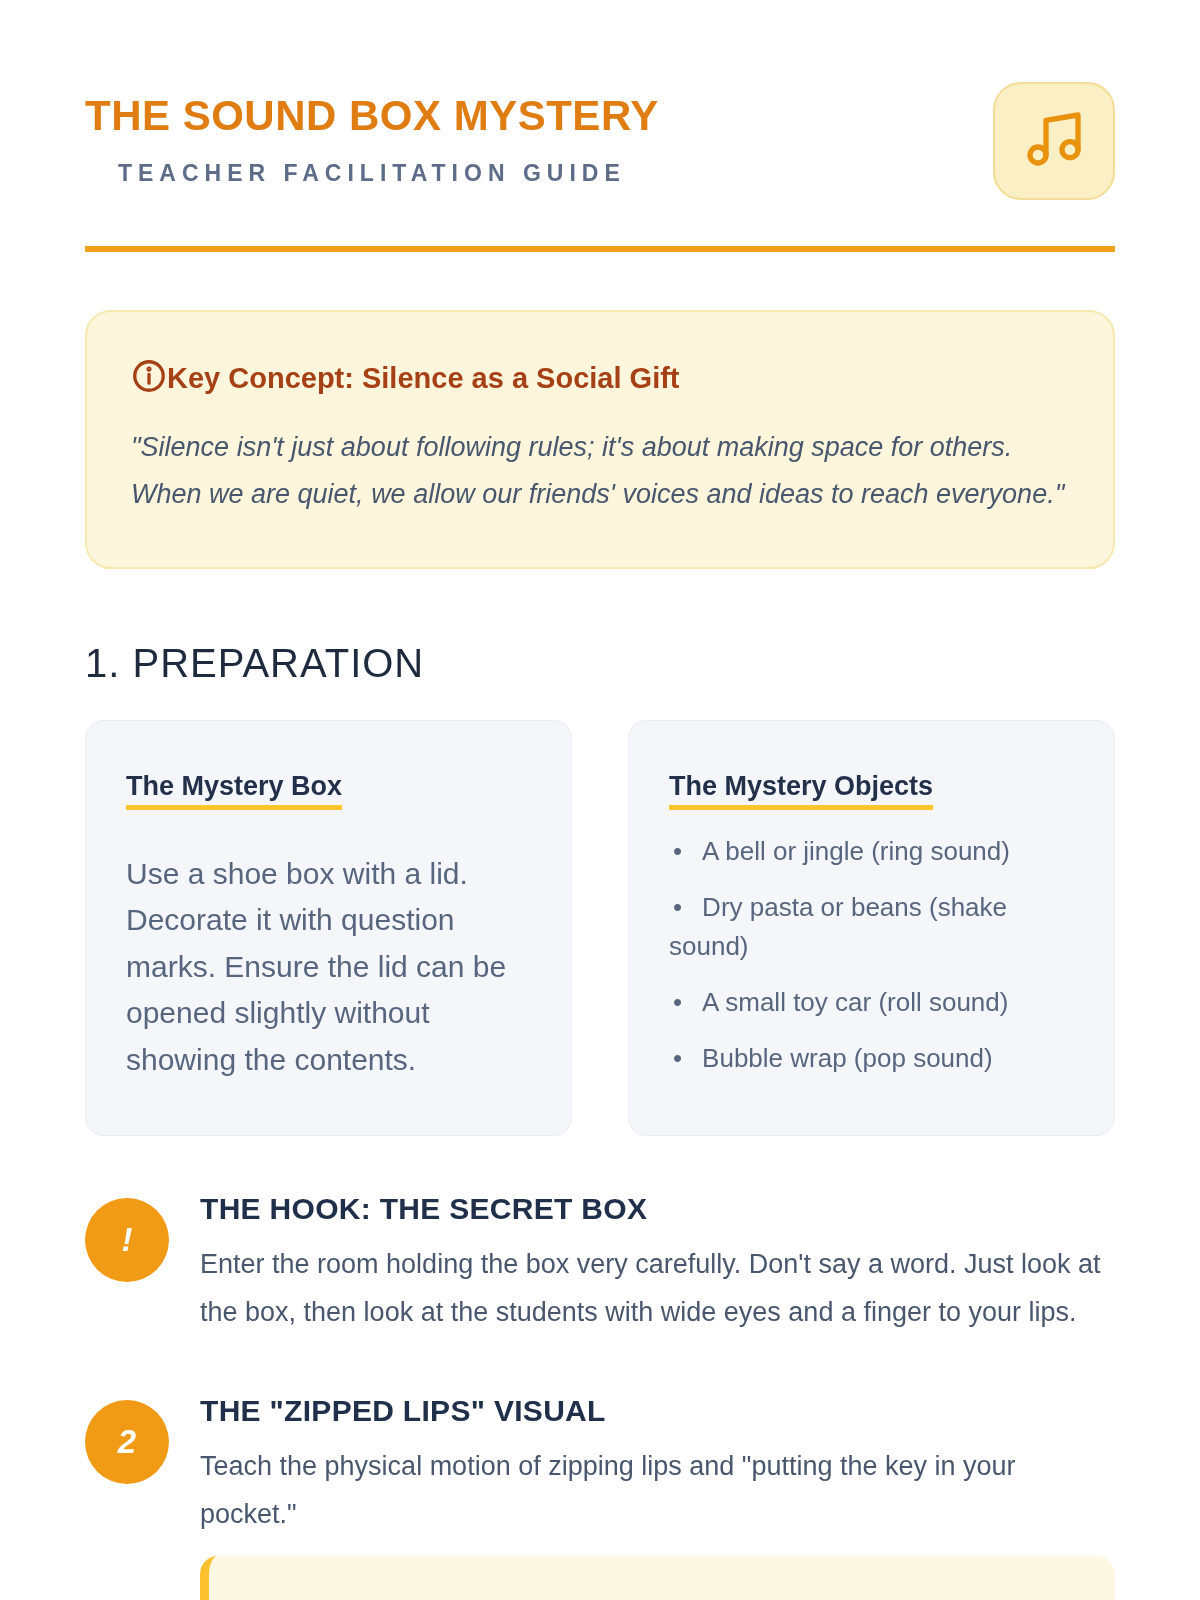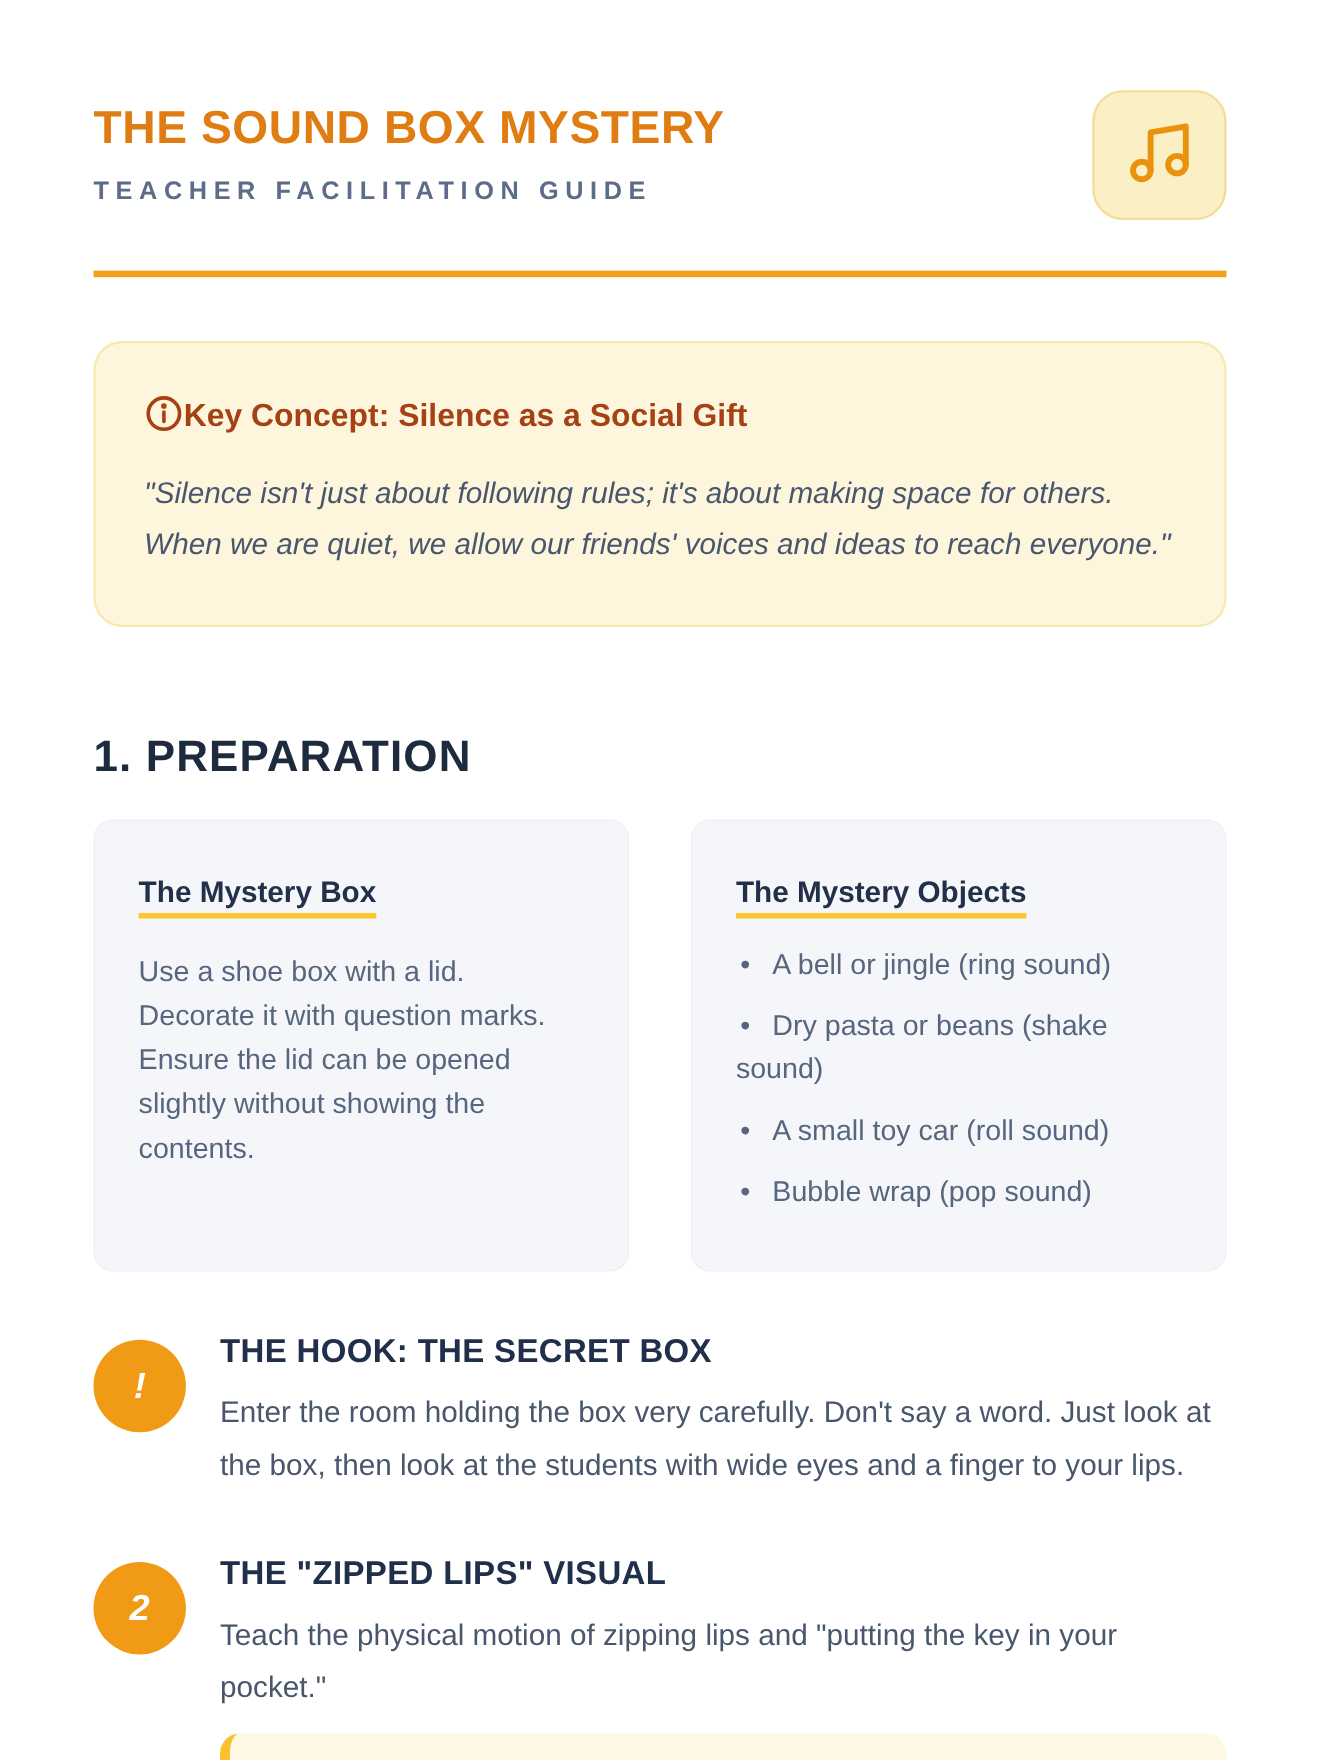--- a/index.html
+++ b/index.html
@@ -8,21 +8,21 @@
     height: 1600px;
     overflow: hidden;
     background: #ffffff;
     font-family: "Liberation Sans", sans-serif;
     color: #49576E;
     position: relative;
   }
   .page { padding: 82px 85px 0 85px; }
 
   
-  .header-row { display: flex; justify-content: space-between; align-items: flex-start; }
+  .header-row { display: flex; justify-content: space-between; align-items: flex-start; text-align: center; }
   .page-title {
     font-size: 42px; font-weight: 800; color: #E07D12;
     letter-spacing: 0.5px; margin-top: 10px;
   }
   .page-subtitle {
     margin-top: 20px; font-size: 23px; font-weight: 600;
     color: #5D6C88; letter-spacing: 6px;
   }
   .icon-box {
     width: 122px; height: 118px; flex-shrink: 0;
@@ -39,34 +39,34 @@
   }
   .key-title-row { display: flex; align-items: center; }
   .key-title { font-size: 29px; font-weight: 800; color: #A64015; }
   .key-quote {
     margin-top: 26px; font-style: italic; font-size: 27px;
     color: #49576E; line-height: 1.75; max-width: 950px;
   }
 
   
   .section-heading {
-    margin-top: 96px; font-size: 40px; font-weight: 700;
+    margin-top: 72px; font-size: 40px; font-weight: 400;
     color: #1E2A3E; letter-spacing: 1px;
   }
   .cards { display: grid; grid-template-columns: 1fr 1fr; gap: 56px; margin-top: 34px; }
   .card {
     background: #F4F6FA; border: 1px solid #E9EDF4; border-radius: 18px;
     padding: 50px 40px 52px 40px; min-height: 360px;
   }
   .card-title {
     display: inline-block; font-size: 27px; font-weight: 700; color: #22304A;
     text-decoration: underline; text-decoration-color: #FFC62B;
     text-decoration-thickness: 5px; text-underline-offset: 10px;
   }
-  .card-body { margin-top: 36px; font-size: 26px; color: #57667E; line-height: 1.55; }
+  .card-body { margin-top: 49px; font-size: 30px; color: #57667E; line-height: 1.55; }
   .card-list { margin-top: 30px; list-style: none; }
   .card-list li { font-size: 26px; color: #57667E; line-height: 1.5; margin-bottom: 17px; }
   .card-list li:last-child { margin-bottom: 0; }
   .bullet { display: inline-block; margin-right: 20px; margin-left: 4px; color: #57667E; }
 
   
   .step { display: flex; align-items: flex-start; margin-top: 56px; }
   .step + .step { margin-top: 58px; }
   .step-badge {
     width: 84px; height: 84px; border-radius: 50%; flex-shrink: 0;

